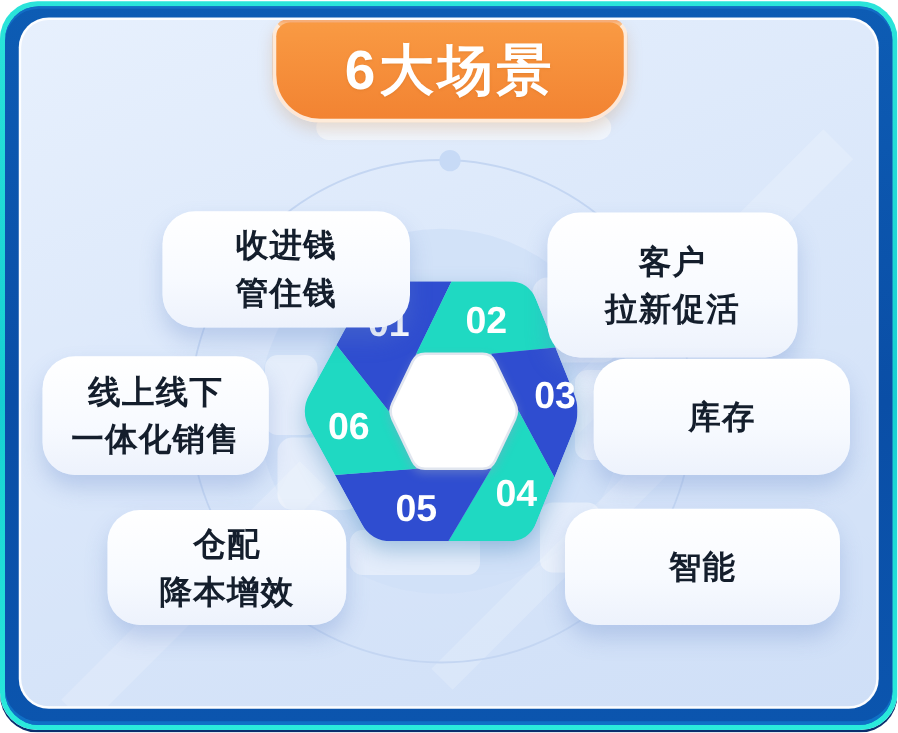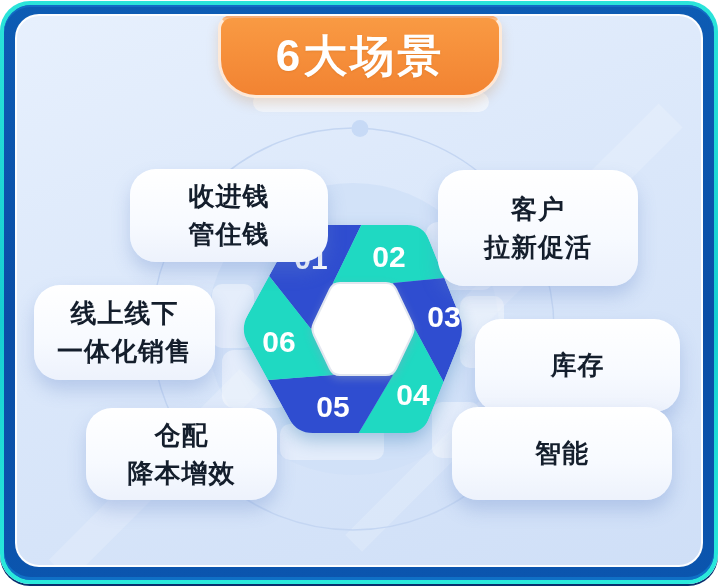--- a/index.html
+++ b/index.html
@@ -50,21 +50,21 @@
     display:flex;flex-direction:column;align-items:center;justify-content:center;
     gap:9px;
   }
   .card span{
     color:#141e2c;font-size:26px;font-weight:700;letter-spacing:1px;line-height:1.1;
     white-space:nowrap;
   }
   .card-1{left:82px;top:169px;width:198px;height:93px;margin-left:48px;}
   .card-2{left:438px;top:170px;width:200px;height:116px;}
   .card-3{left:34px;top:285px;width:181px;height:95px;}
-  .card-4{left:475px;top:287px;width:205px;height:93px;margin-top:32px;}
+  .card-4{left:475px;top:287px;width:205px;height:93px;}
   .card-5{left:72px;top:408px;width:191px;height:92px;margin-left:14px;}
   .card-6{left:452px;top:407px;width:220px;height:93px;}
   .hex-number{
     font-size:30px;font-weight:700;fill:#ffffff;
     font-family:"Liberation Sans","DejaVu Sans",sans-serif;
   }
 </style>
 </head>
 <body>
 

